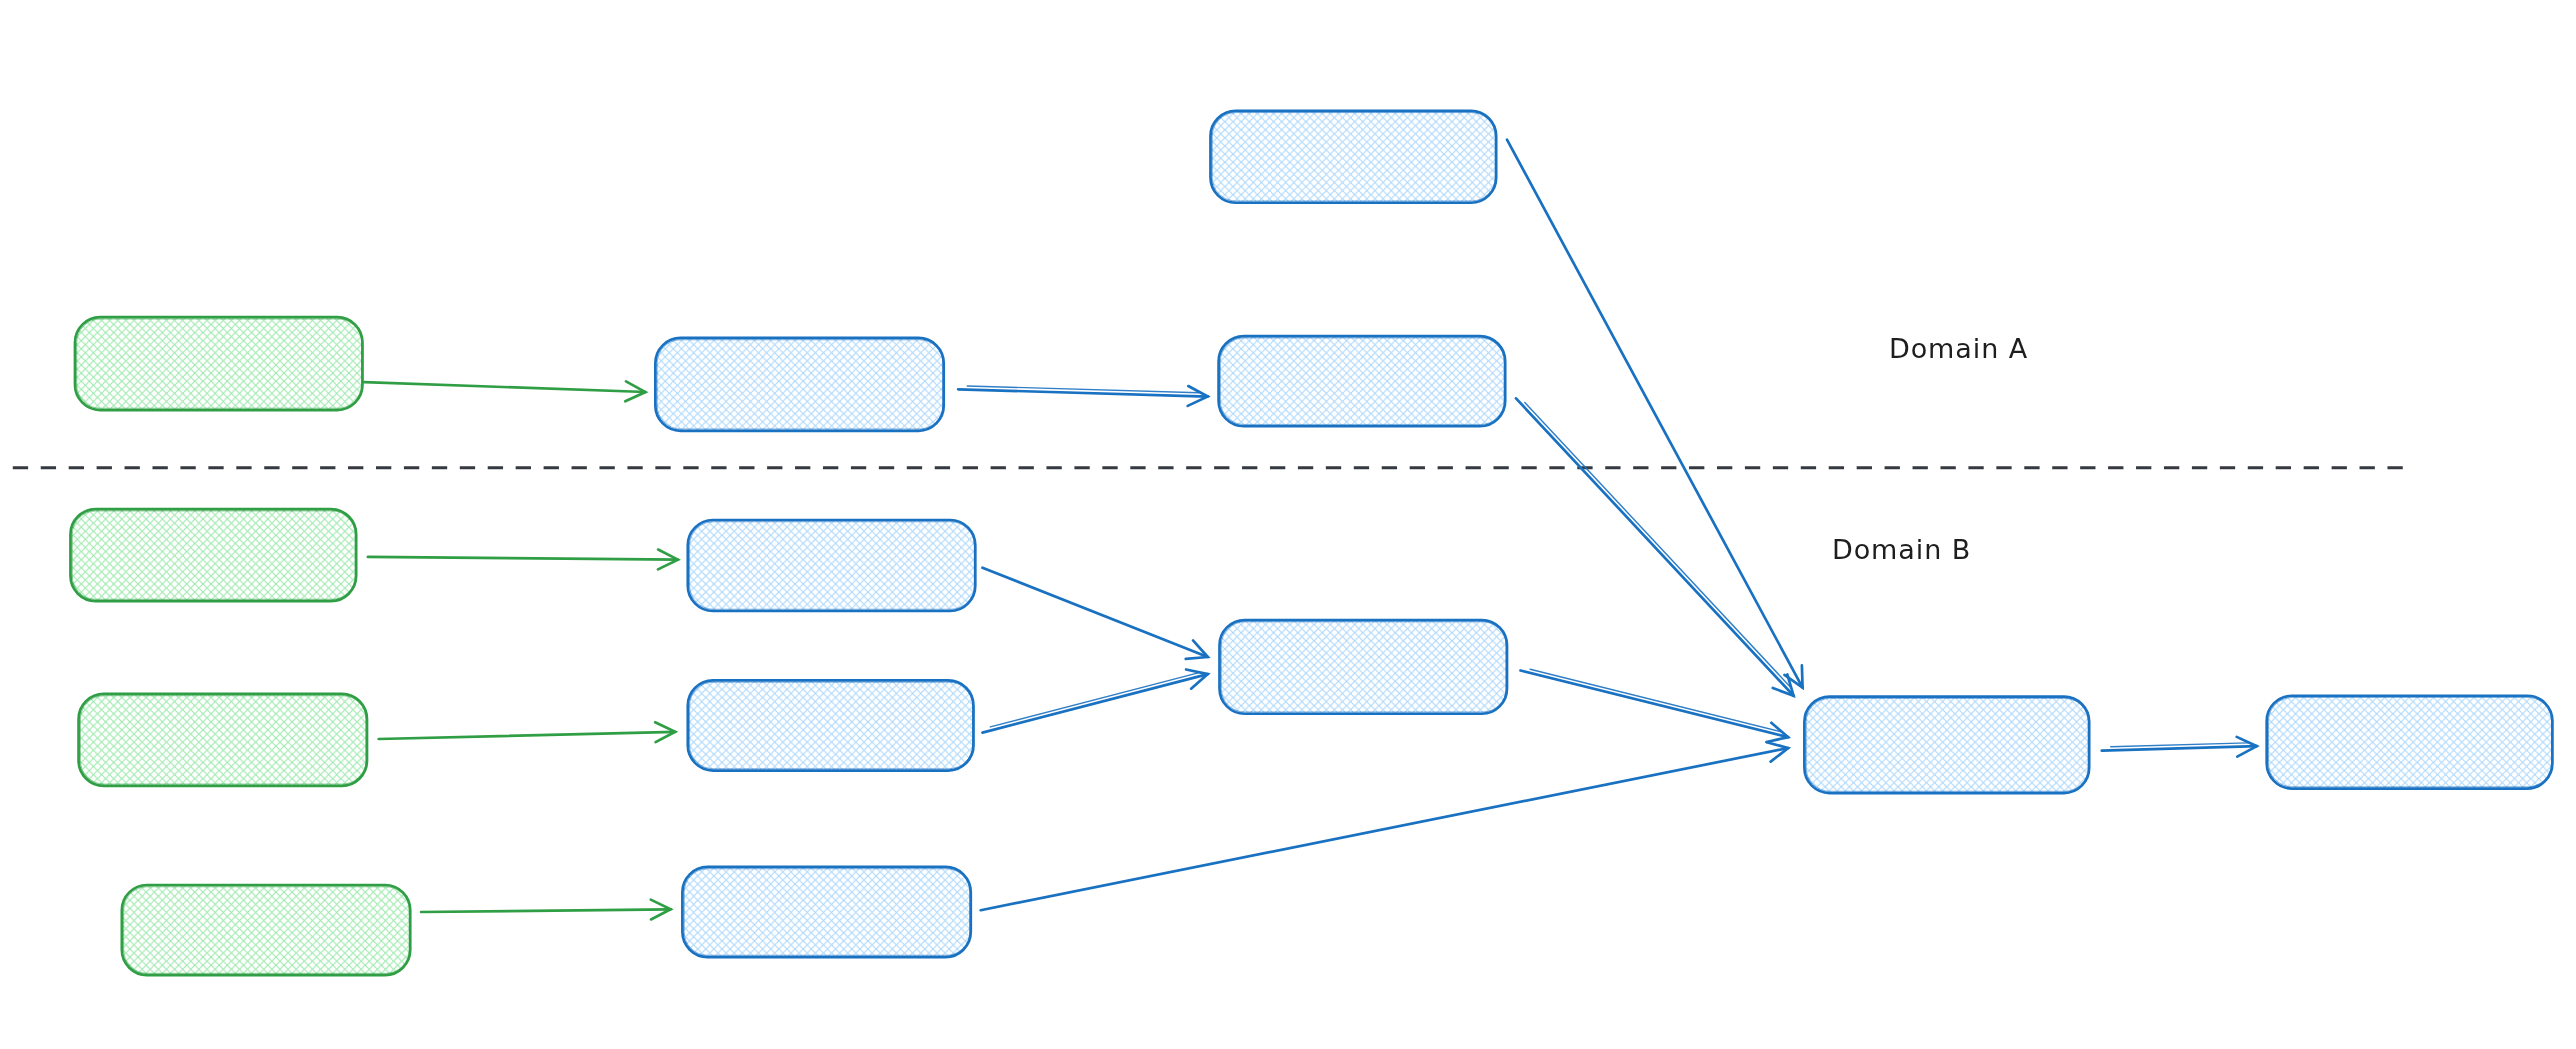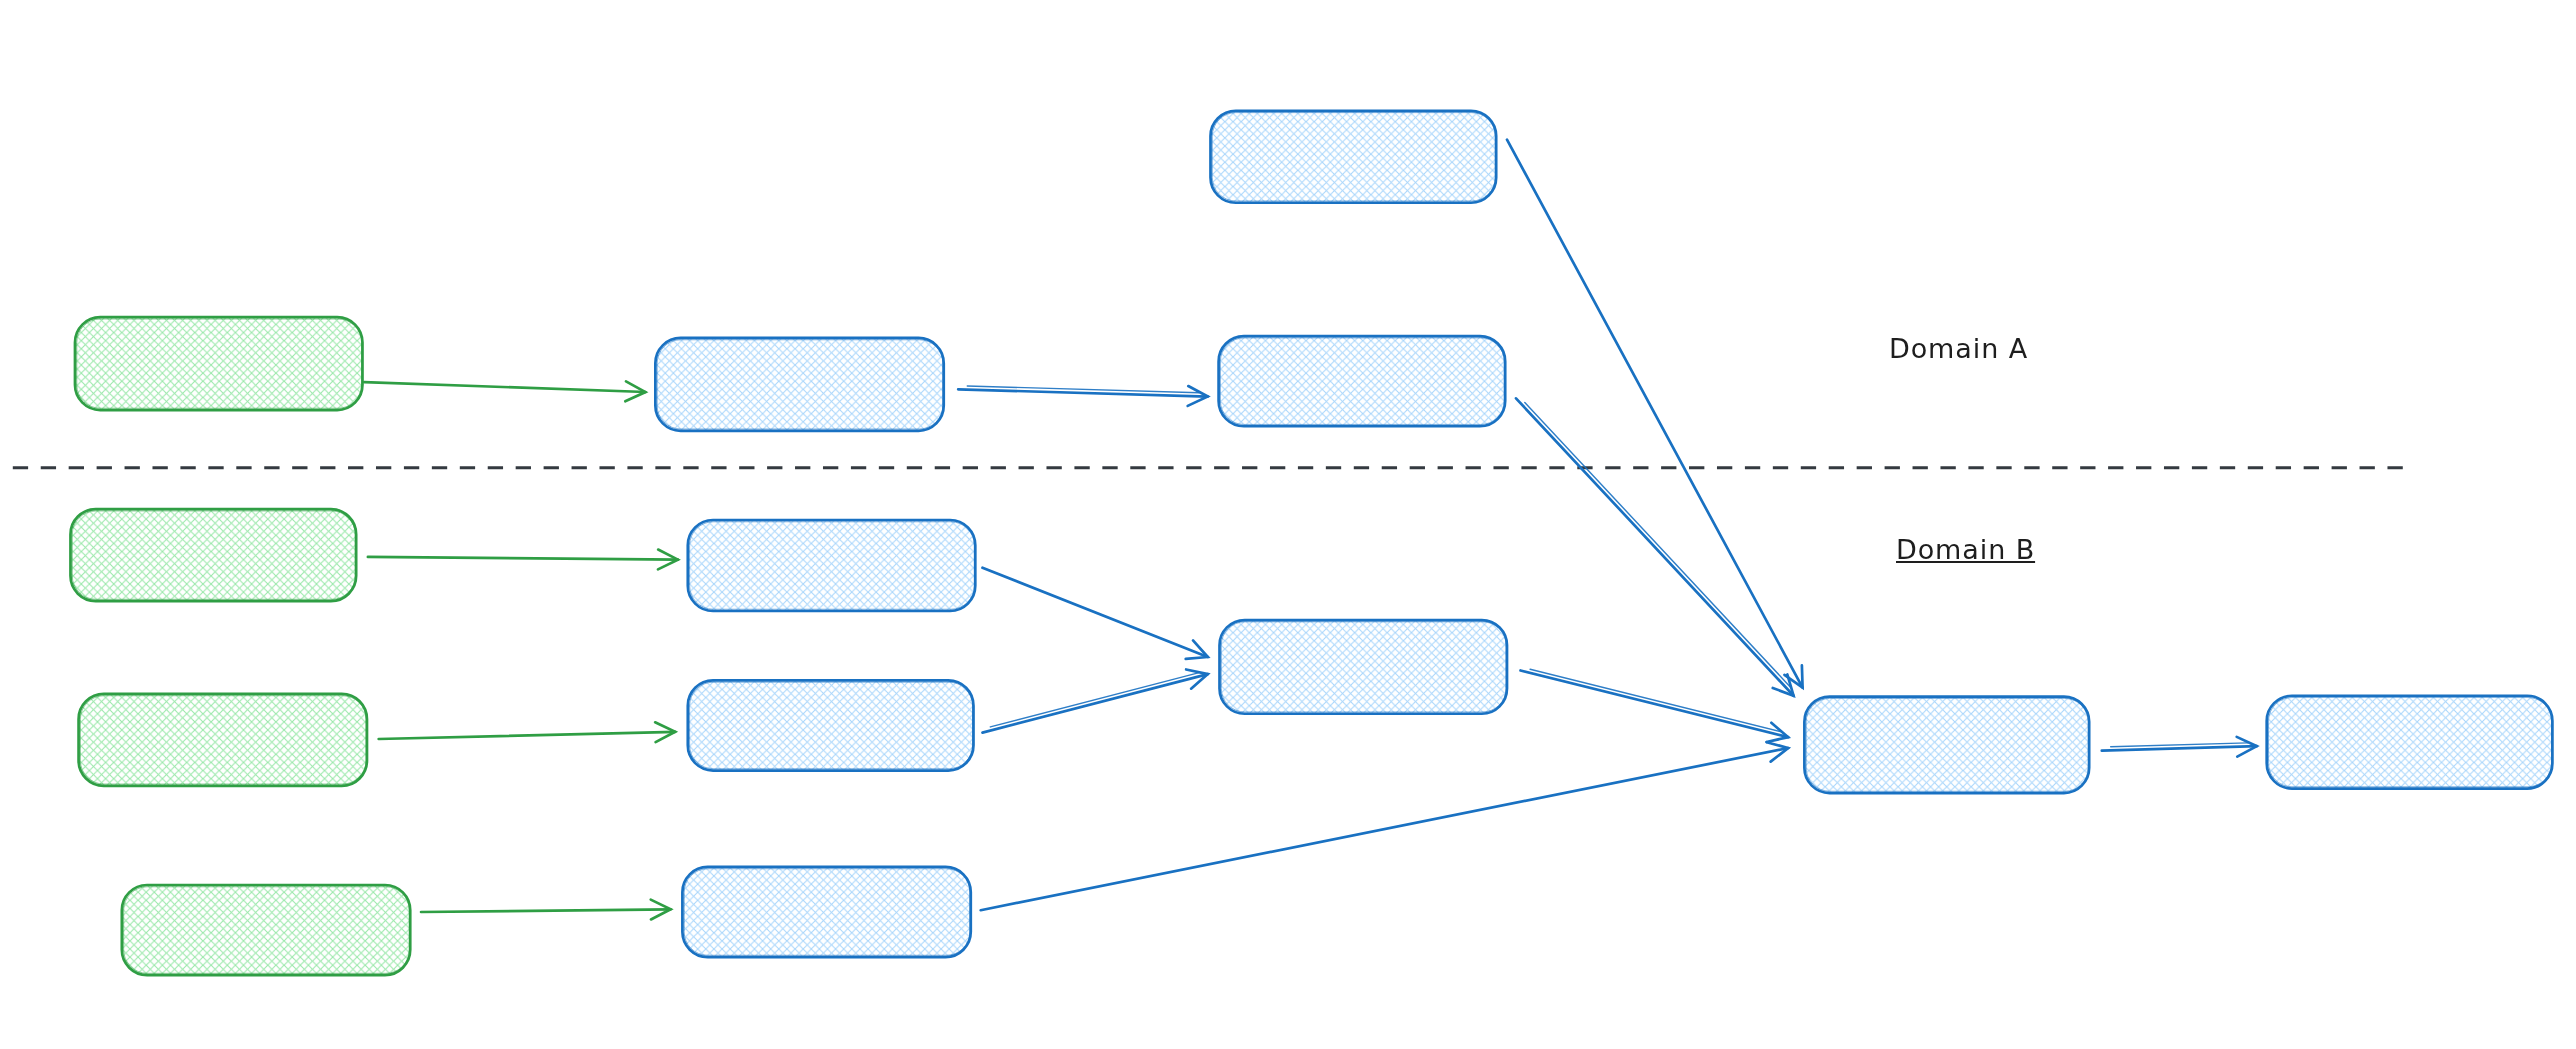--- a/index.html
+++ b/index.html
@@ -25,21 +25,21 @@
   }
   .domain-label {
     position: absolute;
     color: #1e1e1e;
     font-size: 27px;
     letter-spacing: 0.9px;
     white-space: nowrap;
     user-select: none;
   }
   .domain-label.a { left: 1889px; top: 333px; }
-  .domain-label.b { left: 1896px; top: 534px; text-decoration: underline; }
+  .domain-label.b { left: 1832px; top: 534px; }
 </style>
 </head>
 <body>
 
 <div class="stage">
   <svg class="diagram-svg" viewBox="0 0 2858 1164" xmlns="http://www.w3.org/2000/svg">
     <defs>
       <pattern id="hatch-green" width="9" height="9" patternUnits="userSpaceOnUse">
         <path d="M0 9 L9 0 M-2 2 L2 -2 M7 11 L11 7" stroke="#9ae8aa" stroke-width="1.2" fill="none"></path>
         <path d="M0 0 L9 9 M7 -2 L11 2 M-2 7 L2 11" stroke="#9ae8aa" stroke-width="1.2" fill="none"></path>

